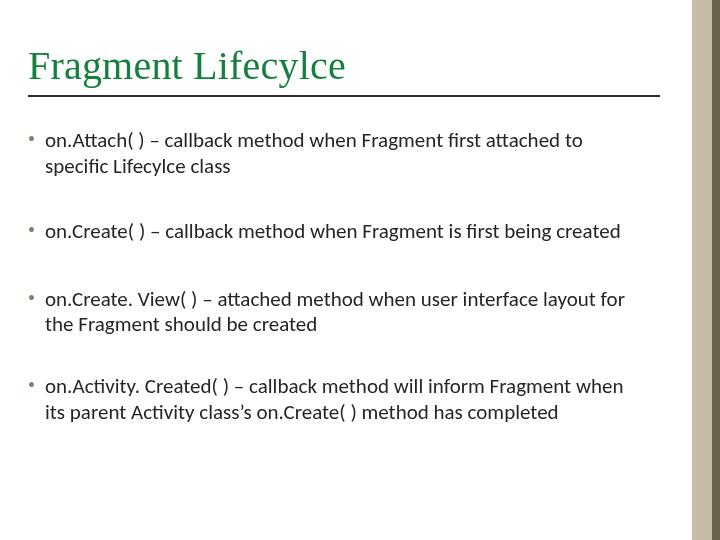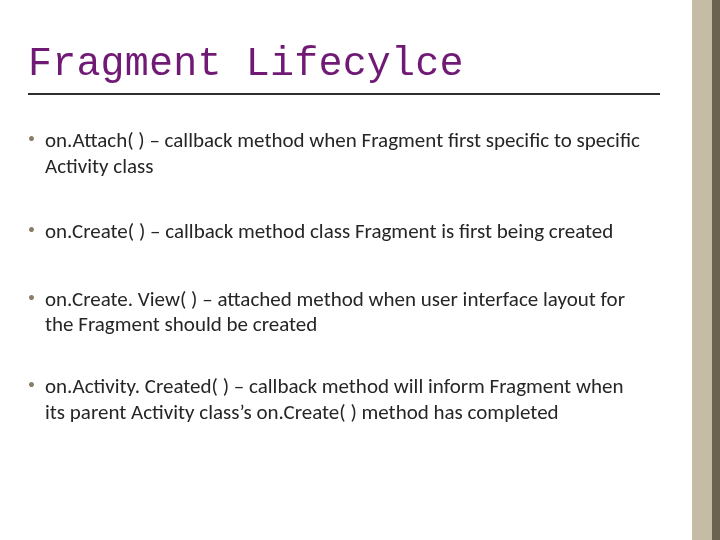--- a/index.html
+++ b/index.html
@@ -29,24 +29,24 @@
                   #6b6350 72%,
                   #6b6350 100%);
   }
   .title-area {
     position: absolute;
     top: 42px;
     left: 28px;
     right: 60px;
   }
   .title {
-    font-family: Liberation Mono, monospace;
+    font-family: Liberation Serif, serif;
     font-size: 40px;
     font-weight: 400;
-    color: #701a75;
+    color: #15803d;
     margin: 0 0 6px 0;
     letter-spacing: 0.2px;
   }
   .title-rule {
     border: 0;
     border-top: 2px solid #2e2e2e;
     margin: 0;
     width: 100%;
   }
   .content-area {
@@ -88,26 +88,26 @@
 
   <div class="title-area">
     <h1 class="title">Fragment Lifecylce</h1>
     <hr class="title-rule">
   </div>
 
   <div class="content-area">
 
     <div class="bullet b0">
       <span class="dot">•</span>
-      <span class="text">on.Attach( ) – callback method when Fragment first specific to specific Activity class</span>
+      <span class="text">on.Attach( ) – callback method when Fragment first attached to specific Lifecylce class</span>
     </div>
 
     <div class="bullet b1">
       <span class="dot">•</span>
-      <span class="text">on.Create( ) – callback method class Fragment is first being created</span>
+      <span class="text">on.Create( ) – callback method when Fragment is first being created</span>
     </div>
 
     <div class="bullet b2">
       <span class="dot">•</span>
       <span class="text">on.Create. View( ) – attached method when user interface layout for the Fragment should be created</span>
     </div>
 
     <div class="bullet b3">
       <span class="dot">•</span>
       <span class="text">on.Activity. Created( ) – callback method will inform Fragment when its parent Activity class’s on.Create( ) method has completed</span>

